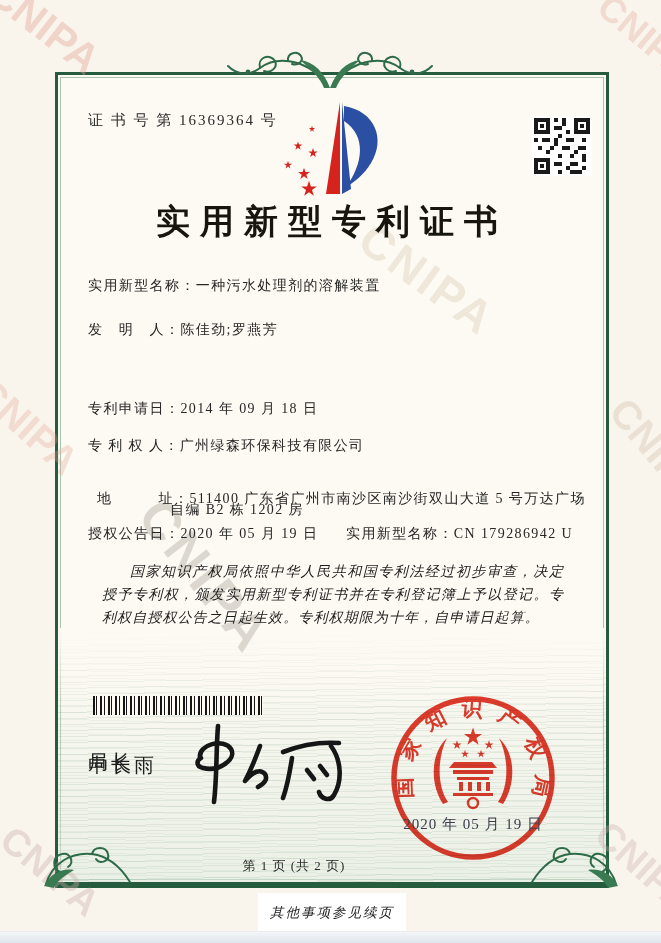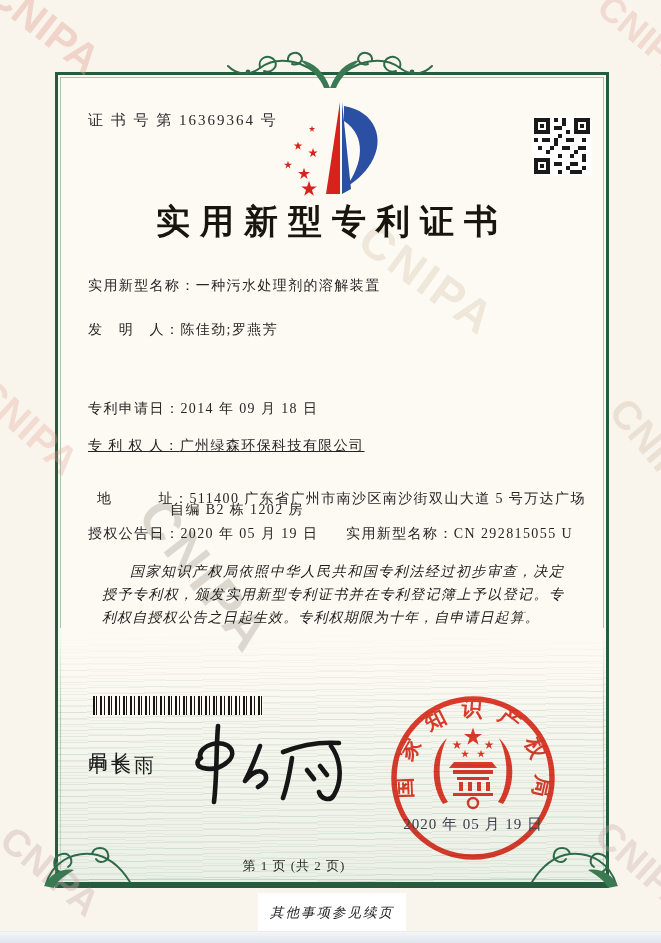--- a/index.html
+++ b/index.html
@@ -26,21 +26,21 @@
   .wm6{left:596px;top:428px;font-size:40px;color:rgba(204,188,168,.35);transform:rotate(50deg);}
   .wm7{left:-8px;top:850px;font-size:38px;color:rgba(200,170,170,.38);transform:rotate(40deg);}
   .wm8{left:586px;top:846px;font-size:38px;color:rgba(200,170,170,.34);transform:rotate(42deg);}
   
   .abs{position:absolute;z-index:4;}
   .certno{left:88px;top:111px;font-size:15px;letter-spacing:2px;color:#2b2b2b;}
   .title{left:55px;top:199px;width:554px;text-align:center;font-size:34px;font-weight:bold;
          letter-spacing:10px;color:#16160f;}
   .row{left:88px;width:500px;font-size:14px;letter-spacing:1.4px;color:#262626;line-height:20px;}
   .r-name{top:276px;} .r-inv{top:320px;} .r-pno{top:363px;} .r-fdate{top:399px;}
-  .r-owner{top:436px;text-decoration:underline;} .r-addr{top:489px;margin-left:9px;} .r-addr2{top:500px;left:150px;margin-left:20px;} .r-grant{top:524px;}
+  .r-owner{top:436px;} .r-addr{top:489px;margin-left:9px;} .r-addr2{top:500px;left:150px;margin-left:20px;} .r-grant{top:524px;}
   .grant-no{position:absolute;left:258px;top:0;}
   .paras{left:86px;top:544px;width:494px;font-size:14px;font-style:italic;line-height:23px;
          letter-spacing:1.1px;text-align:justify;color:#1c1c1c;}
   .paras p{margin:16px;text-indent:2em;}
   .barcode{left:93px;top:696px;width:170px;height:19px;
     background:repeating-linear-gradient(90deg,#151515 0 2px,#fdfaf3 2px 3px,#151515 3px 4px,
       #fdfaf3 4px 7px,#151515 7px 9px,#fdfaf3 9px 11px,#151515 11px 12px,#fdfaf3 12px 15px);}
   .signer{left:88px;font-family:"Liberation Sans",sans-serif;font-size:20px;letter-spacing:3px;color:#1f1f1f;}
   .s-pos{top:749px;} .s-name{top:752px;}
   .pageno{left:55px;top:857px;width:478px;text-align:center;font-size:13px;letter-spacing:1px;color:#2b2b2b;}
@@ -155,21 +155,21 @@
   </div>
   <div class="abs row r-addr">
     <span>地　　　址：</span><span>511400 广东省广州市南沙区南沙街双山大道 5 号万达广场</span>
   </div>
   <div class="abs row r-addr2">自编 B2 栋 1202 房</div>
   <div class="abs row r-grant">
     <span>
       <span>授权公告日：</span><span>2020 年 05 月 19 日</span>
     </span>
     <span class="grant-no">
-      <span>实用新型名称：</span><span>CN 292815055 U</span>
+      <span>实用新型名称：</span><span>CN 179286942 U</span>
     </span>
   </div>
 
   <div class="abs paras">
     <p>国家知识产权局依照中华人民共和国专利法经过初步审查，决定授予专利权，颁发实用新型专利证书并在专利登记簿上予以登记。专利权自授权公告之日起生效。专利权期限为十年，自申请日起算。</p>
   </div>
 
   <div class="abs barcode"></div>
 
   <div class="abs signer s-pos">局长</div>

